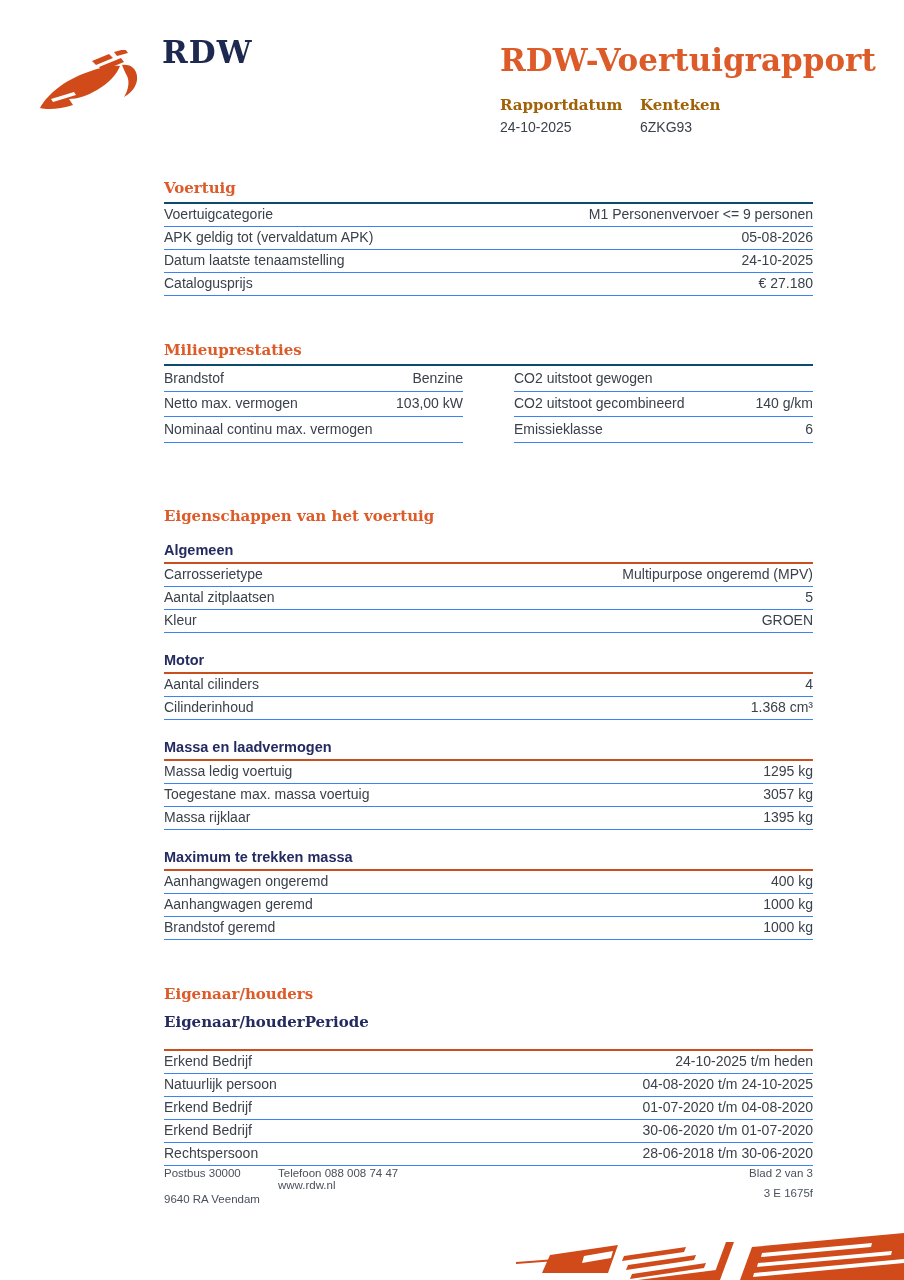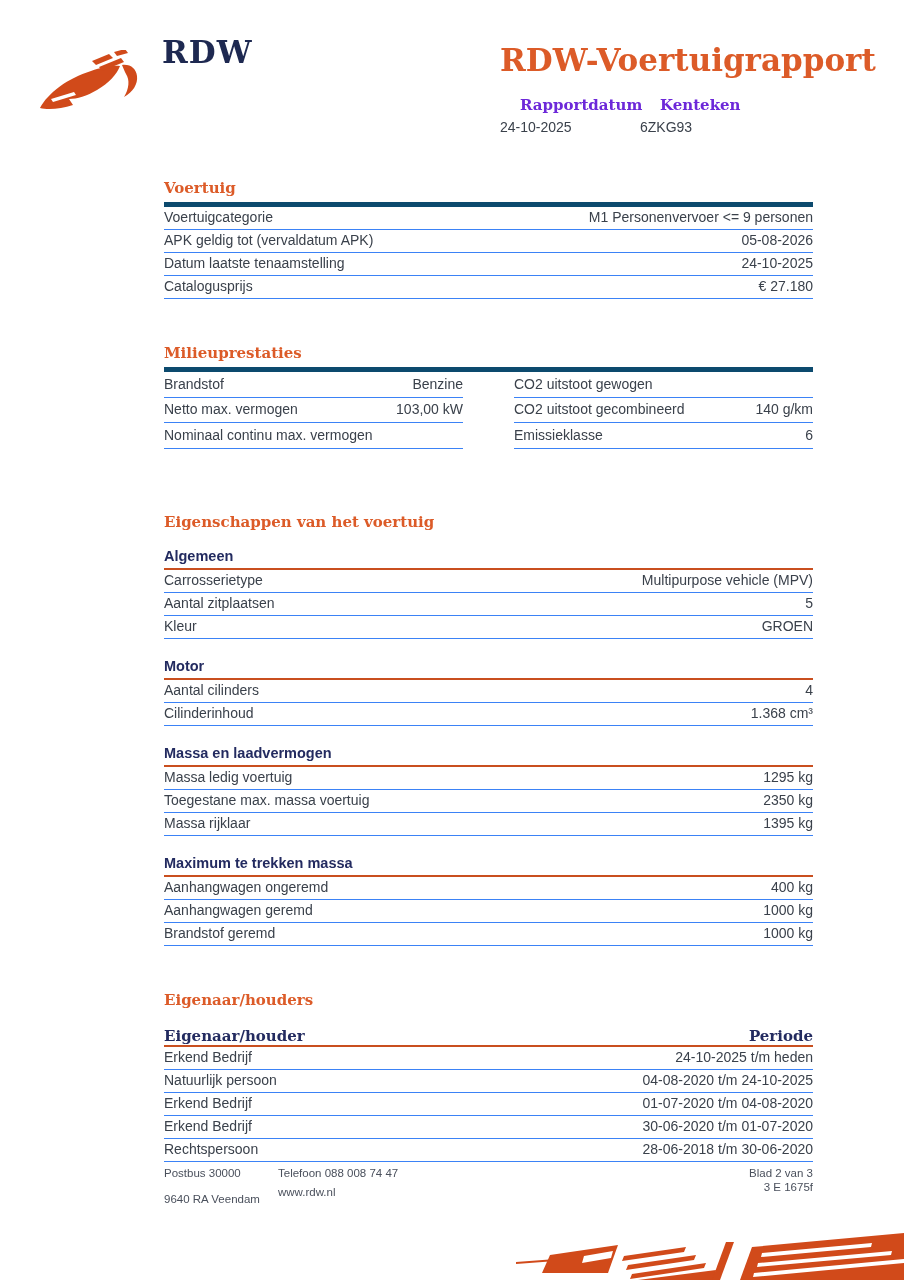--- a/index.html
+++ b/index.html
@@ -7,52 +7,52 @@
         font-family:"Liberation Sans",sans-serif;color:#3A414B;}
 
   
   .feather{position:absolute;left:36px;top:50px;}
   .brand-text{position:absolute;left:162px;top:34px;font-family:"DejaVu Serif",serif;
               font-weight:700;font-size:31px;color:#1E2951;letter-spacing:1px;}
   .doc-title{position:absolute;left:500px;top:42px;margin:0;font-family:"DejaVu Serif",serif;
              font-weight:700;font-size:31px;color:#DC5B28;white-space:nowrap;}
   .meta{position:absolute;left:500px;top:96px;display:flex;}
   .meta-col{width:140px;}
-  .meta-label{font-family:"DejaVu Serif",serif;font-weight:700;font-size:15px;color:#6d28d9;margin-left:20px;}
+  .meta-label{font-family:"DejaVu Serif",serif;font-weight:700;font-size:15px;color:#a16207;}
   .meta-value{font-size:14px;margin-top:5px;color:#3A414B;}
 
   
   .main{position:absolute;left:164px;top:179px;width:649px;}
   .sec-heading{font-family:"DejaVu Serif",serif;font-weight:700;font-size:15px;
                color:#DC5B28;padding-bottom:5px;}
-  .ruled{border-bottom:5px solid #0c4a6e;}
+  .ruled{border-bottom:2px solid #0c4a6e;}
   .row{display:flex;justify-content:space-between;align-items:baseline;
        border-bottom:1px solid #3b82f6;padding:3px 0 4px;font-size:14px;line-height:15px;min-height:15px;}
   .label{white-space:nowrap;}
   .value{text-align:right;white-space:nowrap;}
   .two-col{display:flex;gap:51px;}
   .col{flex:1;min-width:0;}
   .sec-milieu{margin-top:45px;}
   .sec-milieu .row{padding:4.5px 0 5px;}
   .sec-eig{margin-top:64px;}
   .sub{margin-top:19px;}
   .sub.first{margin-top:12px;}
   .sub-heading{font-weight:700;font-size:14.5px;color:#232B60;padding-bottom:4px;
                border-bottom:2px solid #C94F1F;}
   .sec-own{margin-top:45px;}
-  .own-header{display:flex;justify-content:space-between;font-family:"DejaVu Serif",serif;
-              font-weight:700;font-size:15px;color:#232B60;padding-bottom:0;
-              border-bottom:2px solid #C94F1F;margin-top:13px;}
+  .own-header{display:flex;font-family:"DejaVu Serif",serif;
+              font-weight:700;font-size:15px;color:#232B60;padding-bottom:18px;
+              border-bottom:2px solid #C94F1F;margin-top:5px;}
 
   
   .footer{position:absolute;left:164px;top:1167px;width:649px;display:flex;
           font-size:11.5px;color:#4A505C;}
   .f-col1{width:114px;display:flex;flex-direction:column;gap:14px;justify-content:flex-end;}
-  .f-col2{flex:1;display:flex;flex-direction:column;gap:7px;}
-  .f-col3{display:flex;flex-direction:column;gap:2px;text-align:right;}
+  .f-col2{flex:1;display:flex;flex-direction:column;gap:0;}
+  .f-col3{display:flex;flex-direction:column;gap:8px;text-align:right;}
 
   .deco{position:absolute;right:0;bottom:0;display:block;}
 </style>
 </head>
 <body>
 
 <div class="page">
 
   <svg class="feather" width="112" height="64" viewBox="0 0 112 64">
     <g fill="#D14A1A">
@@ -135,21 +135,21 @@
       </div>
     </div>
 
     <div class="sec sec-eig">
       <div class="sec-heading">Eigenschappen van het voertuig</div>
 
       <div class="sub first">
         <div class="sub-heading">Algemeen</div>
         <div class="row">
           <span class="label">Carrosserietype</span>
-          <span class="value">Multipurpose vehicle (MPV)</span>
+          <span class="value">Multipurpose ongeremd (MPV)</span>
         </div>
         <div class="row">
           <span class="label">Aantal zitplaatsen</span>
           <span class="value">5</span>
         </div>
         <div class="row">
           <span class="label">Kleur</span>
           <span class="value">GROEN</span>
         </div>
       </div>
@@ -167,21 +167,21 @@
       </div>
 
       <div class="sub">
         <div class="sub-heading">Massa en laadvermogen</div>
         <div class="row">
           <span class="label">Massa ledig voertuig</span>
           <span class="value">1295 kg</span>
         </div>
         <div class="row">
           <span class="label">Toegestane max. massa voertuig</span>
-          <span class="value">2350 kg</span>
+          <span class="value">3057 kg</span>
         </div>
         <div class="row">
           <span class="label">Massa rijklaar</span>
           <span class="value">1395 kg</span>
         </div>
       </div>
 
       <div class="sub">
         <div class="sub-heading">Maximum te trekken massa</div>
         <div class="row">

